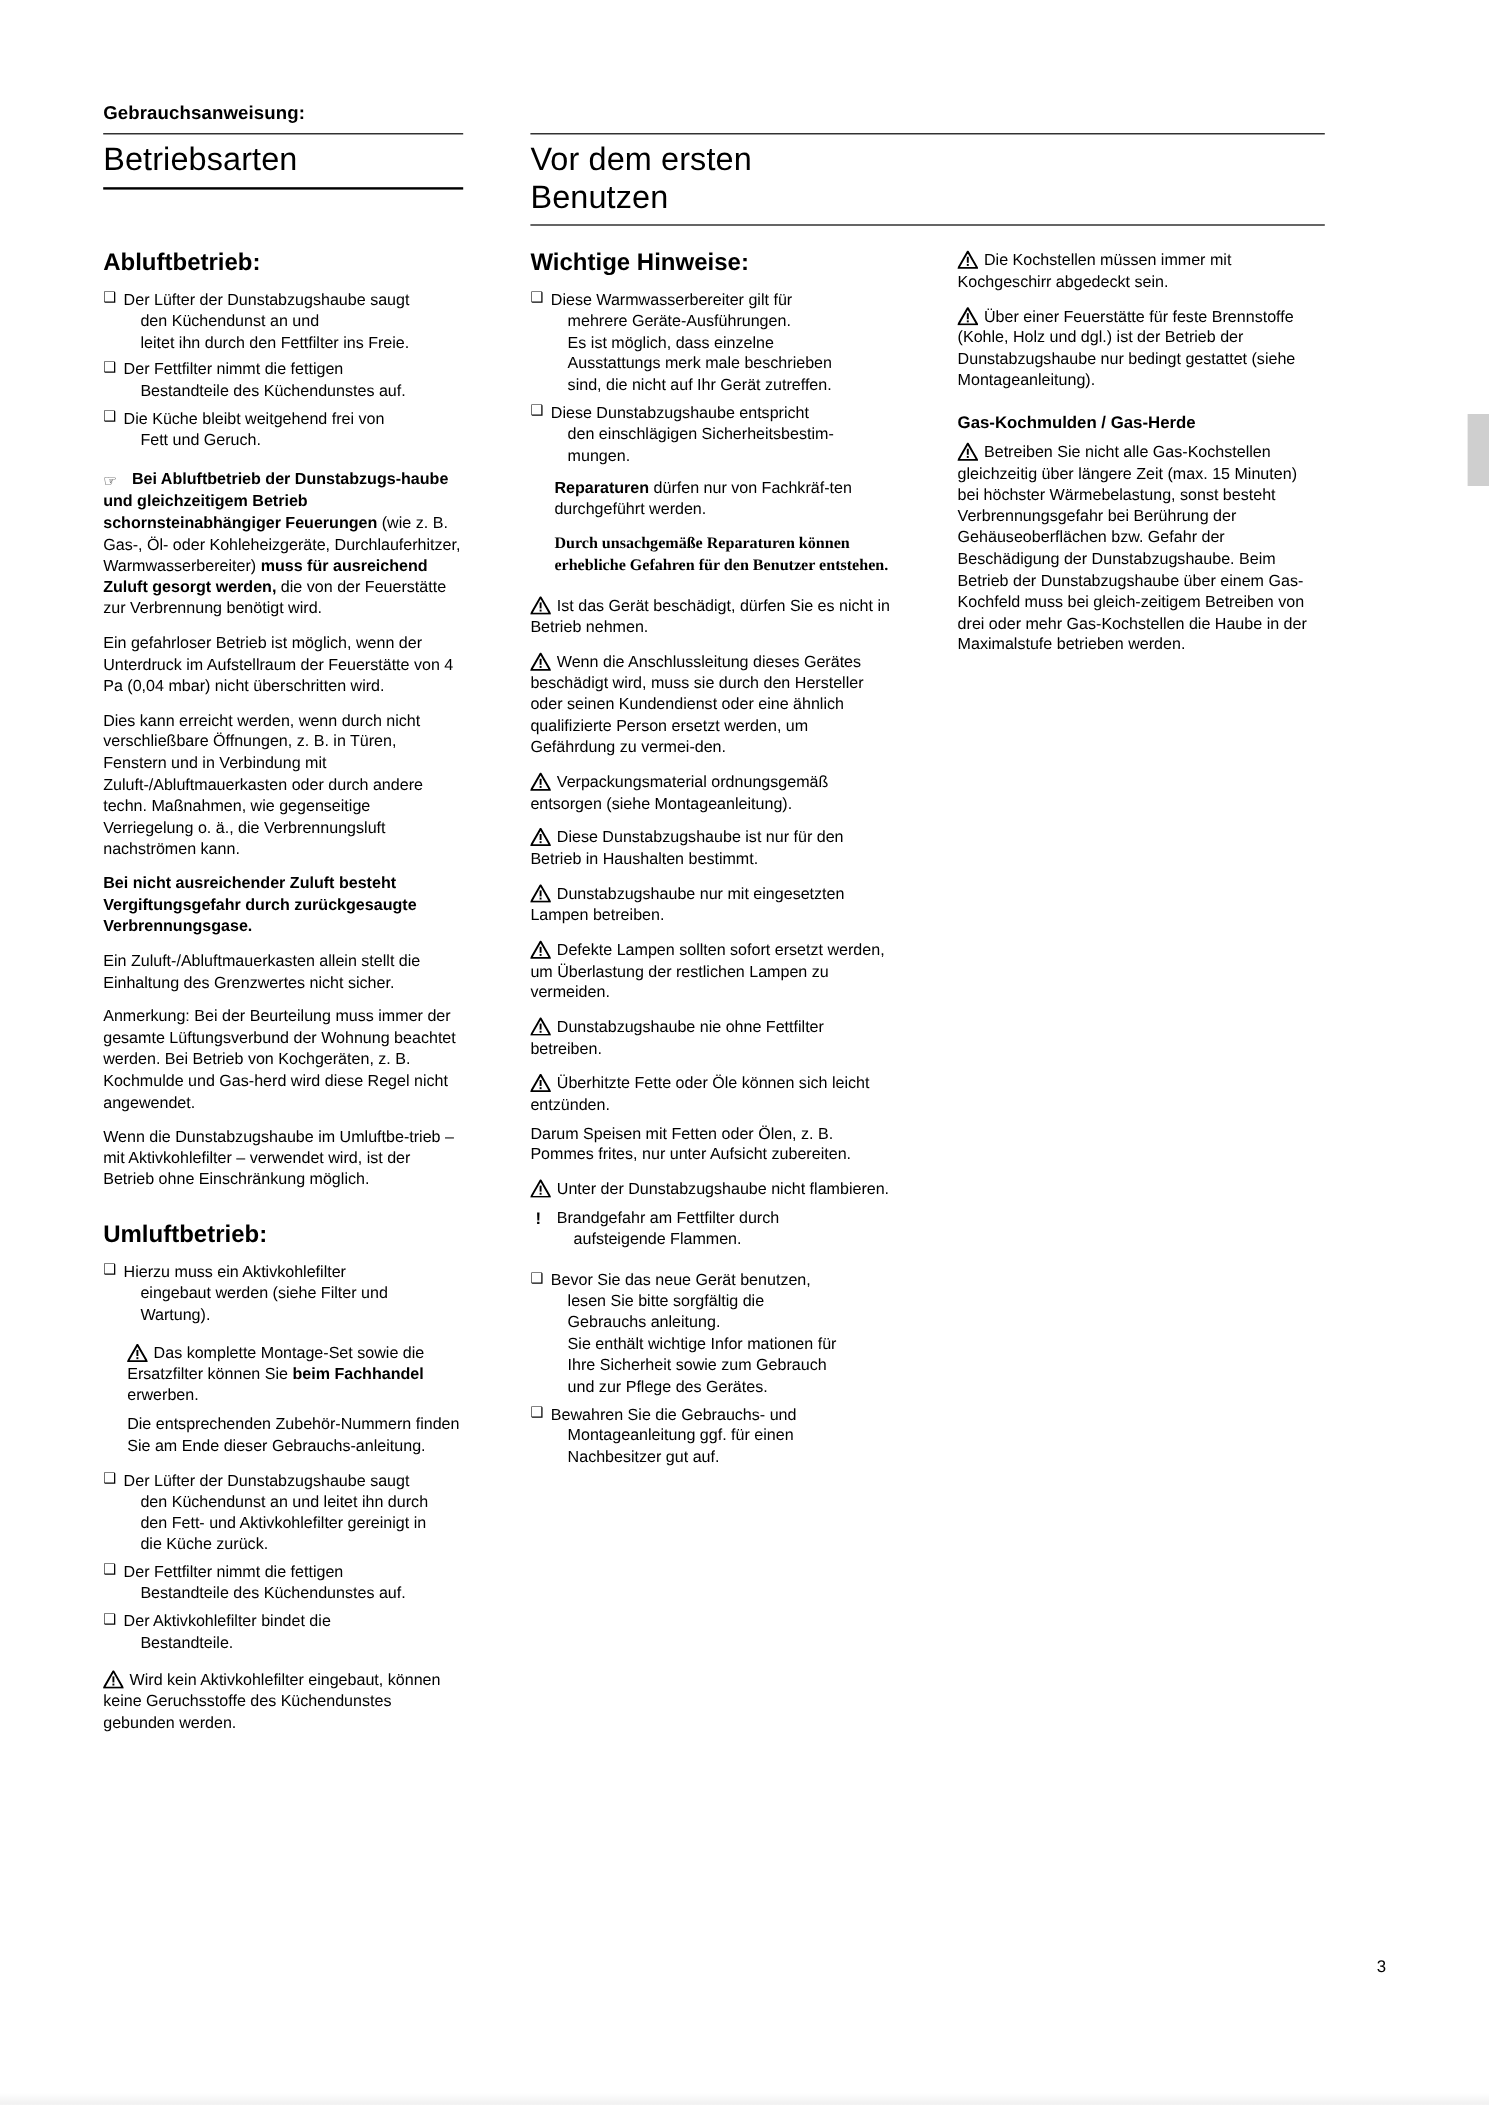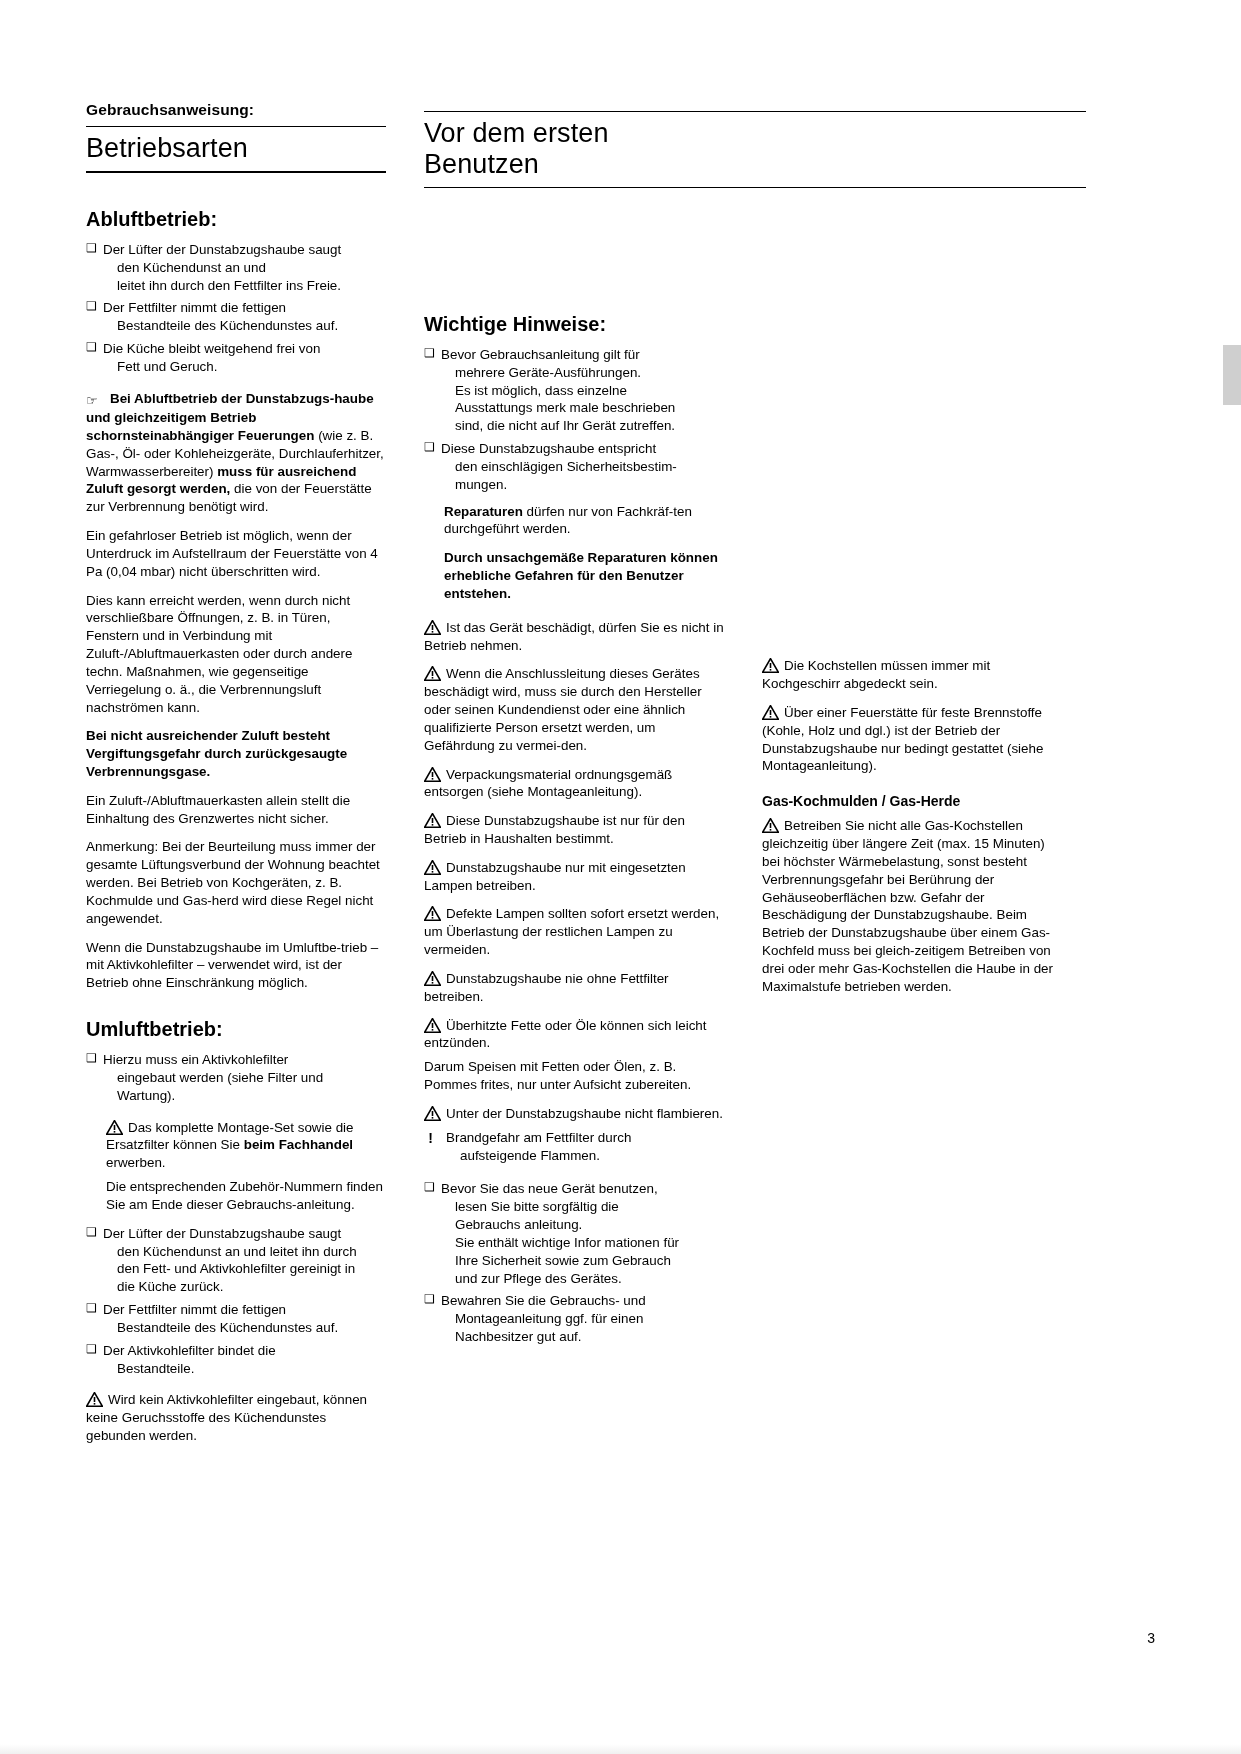--- a/index.html
+++ b/index.html
@@ -48,22 +48,22 @@
 
   .kicker {
     font-size: 15.5px;
     font-weight: bold;
     letter-spacing: 0.1px;
     margin: 0 0 7px 0;
   }
 
   .cols {
     display: flex;
-    gap: 38px;
-    align-items: center;
+    gap: 56px;
+    align-items: flex-start;
   }
   .col {
     width: 300px;
   }
   .col.c1 { width: 300px; }
   .col.c2 { width: 300px; }
   .col.c3 { width: 300px; }
 
   .rule {
     border: 0;
@@ -287,37 +287,37 @@
         </p>
 
       </div>
 
       <div class="col c2">
 
         <div class="h2">Wichtige Hinweise:</div>
 
         <div class="bullet">
           <span class="bchar">❑</span>
-          <span class="first">Bevor Gebrauchsanleitung gilt für</span>
+          <span class="first">Diese Warmwasserbereiter gilt für</span>
           <span class="ind">mehrere Geräte-Ausführungen.</span>
           <span class="ind">Es ist möglich, dass einzelne</span>
           <span class="ind">Ausstattungs merk male beschrieben</span>
           <span class="ind">sind, die nicht auf Ihr Gerät zutreffen.</span>
         </div>
 
         <div class="bullet" style="margin-bottom:9px;">
           <span class="bchar">❑</span>
           <span class="first">Diese Dunstabzugshaube entspricht</span>
           <span class="ind">den einschlägigen Sicherheitsbestim-</span>
           <span class="ind">mungen.</span>
         </div>
 
         <p class="indent-note" style="margin-bottom:11px;"><b>Reparaturen</b><span> dürfen nur von Fachkräf-ten durchgeführt werden.</span></p>
 
-        <p class="indent-note" style="margin-bottom:16px;"><b>Durch unsachgemäße Reparaturen können erhebliche Gefahren für den Benutzer entstehen.</b></p>
+        <p class="indent-note" style="margin-bottom:16px;font-family:Liberation Serif, serif;"><b>Durch unsachgemäße Reparaturen können erhebliche Gefahren für den Benutzer entstehen.</b></p>
 
         <p>
           <span class="tri">
             <svg width="17" height="15" viewBox="0 0 17 15">
                 <polygon points="8.5,0.6 16.4,14.4 0.6,14.4" fill="none" stroke="#000" stroke-width="1.6"></polygon>
                 <rect x="7.7" y="5" width="1.6" height="5" fill="#000"></rect>
                 <rect x="7.7" y="11" width="1.6" height="1.6" fill="#000"></rect>
               </svg>
           </span><span>Ist das Gerät beschädigt, dürfen Sie es nicht in Betrieb nehmen.</span>
         </p>

